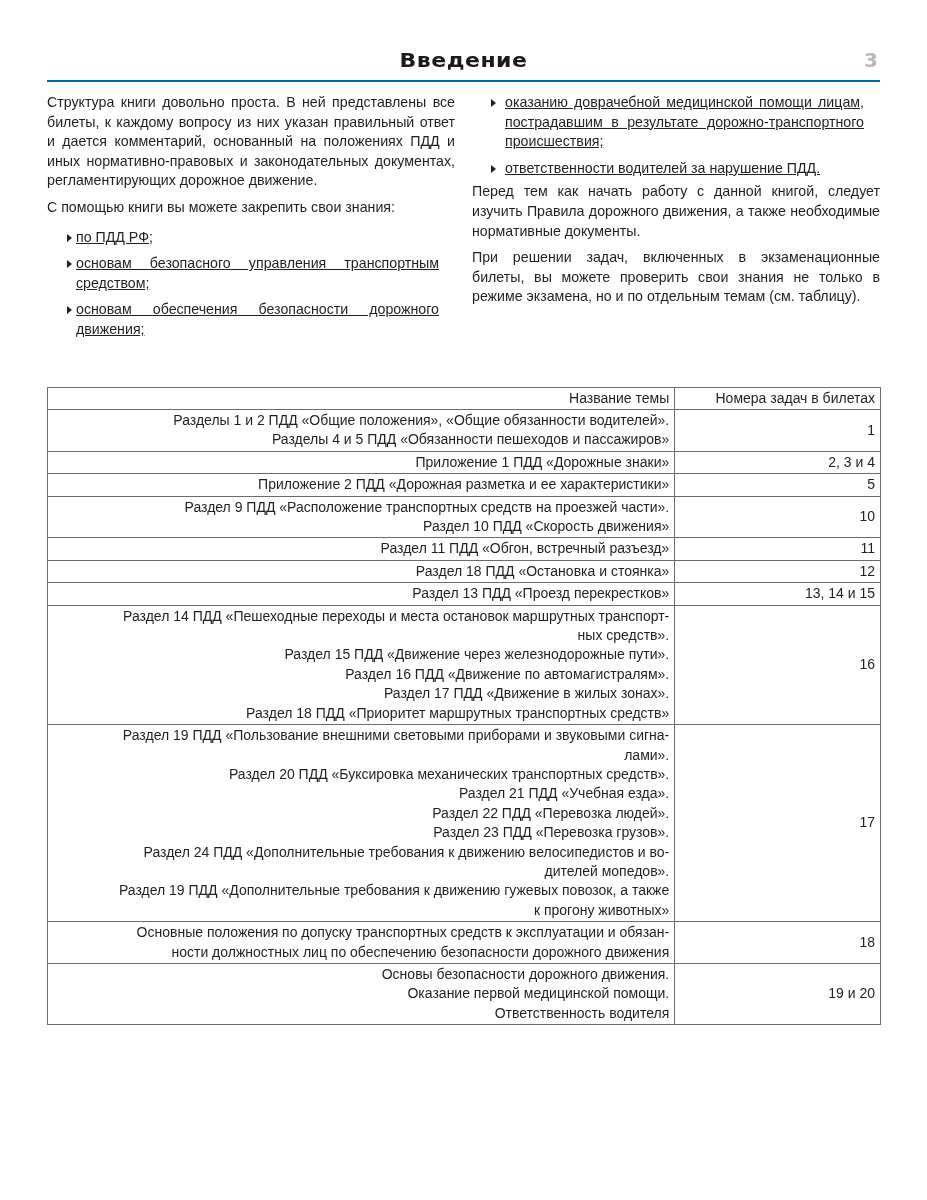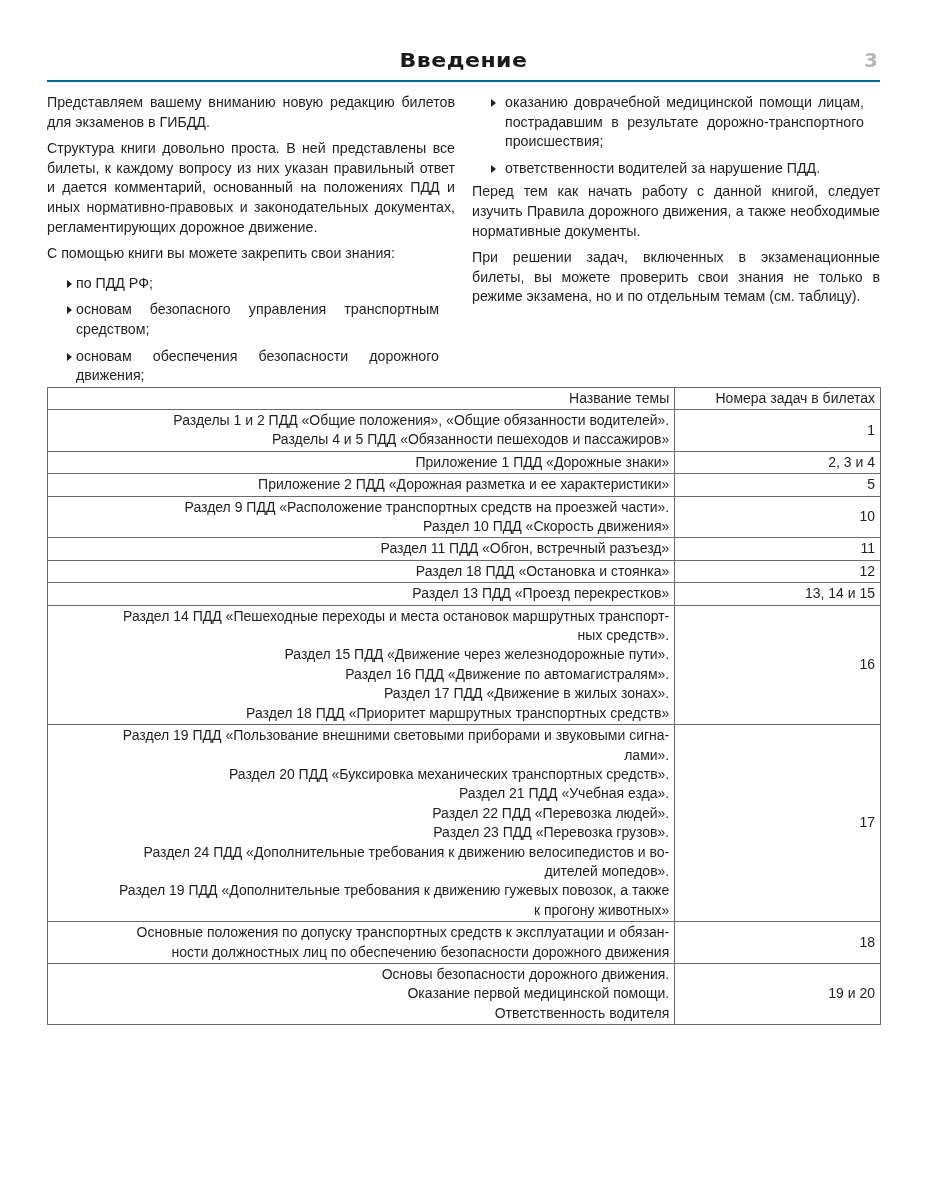--- a/index.html
+++ b/index.html
@@ -64,20 +64,21 @@
     }
     .bullets {
       list-style: none;
       margin: 0 0 7px 0;
       padding: 0;
     }
     .bullets li {
       position: relative;
       padding-left: 27px;
       margin: 0 16px 7px 0;
+      text-decoration: underline;
     }
     .bullet-icon {
       position: absolute;
       left: 19px;
       top: 6px;
       width: 0;
       height: 0;
       border-top: 4px solid transparent;
       border-bottom: 4px solid transparent;
       border-left: 5px solid #231f20;
@@ -118,21 +119,20 @@
 </head>
 <body>
 
 <div class="page-header">
   <div class="page-title">Введение</div>
   <div class="page-number">3</div>
 </div>
 
 <div class="columns">
   <div class="col col-left">
-    <p>Представляем вашему вниманию новую редакцию билетов для экзаменов в ГИБДД.</p>
     <p>Структура книги довольно проста. В ней представлены все билеты, к каждому вопросу из них указан правильный ответ и дается комментарий, основанный на положениях ПДД и иных нормативно-правовых и законодательных документах, регламентирующих дорожное движение.</p>
     <p style="margin-bottom:10px">С помощью книги вы можете закрепить свои знания:</p>
     <ul class="bullets">
       <li>
         <span class="bullet-icon"></span>
         <span>по ПДД РФ;</span>
       </li>
       <li>
         <span class="bullet-icon"></span>
         <span>основам безопасного управления транспортным средством;</span>

